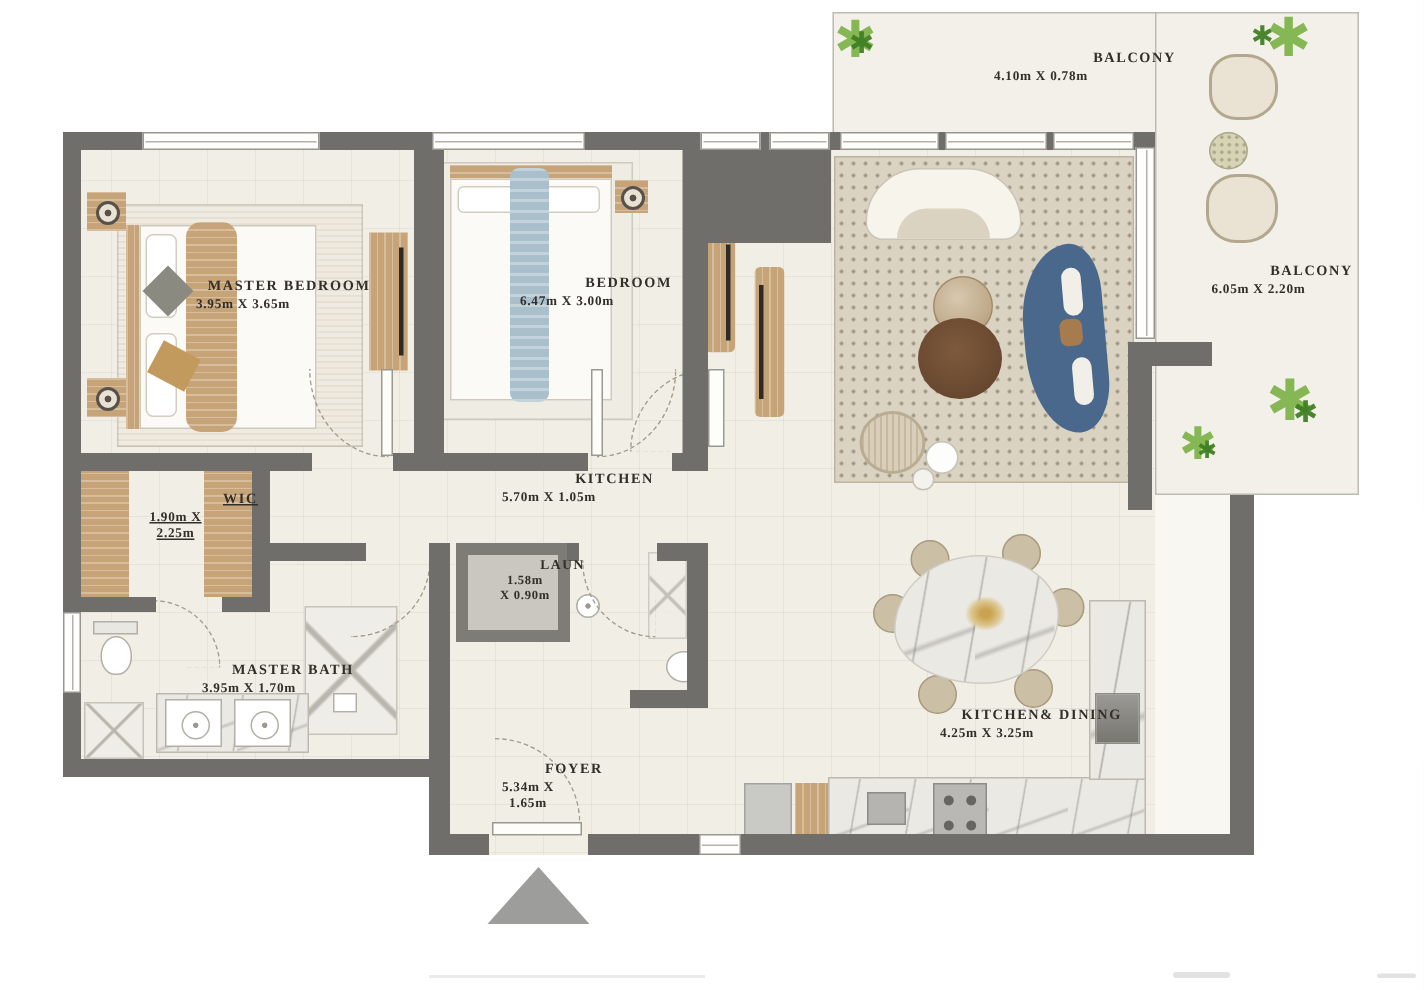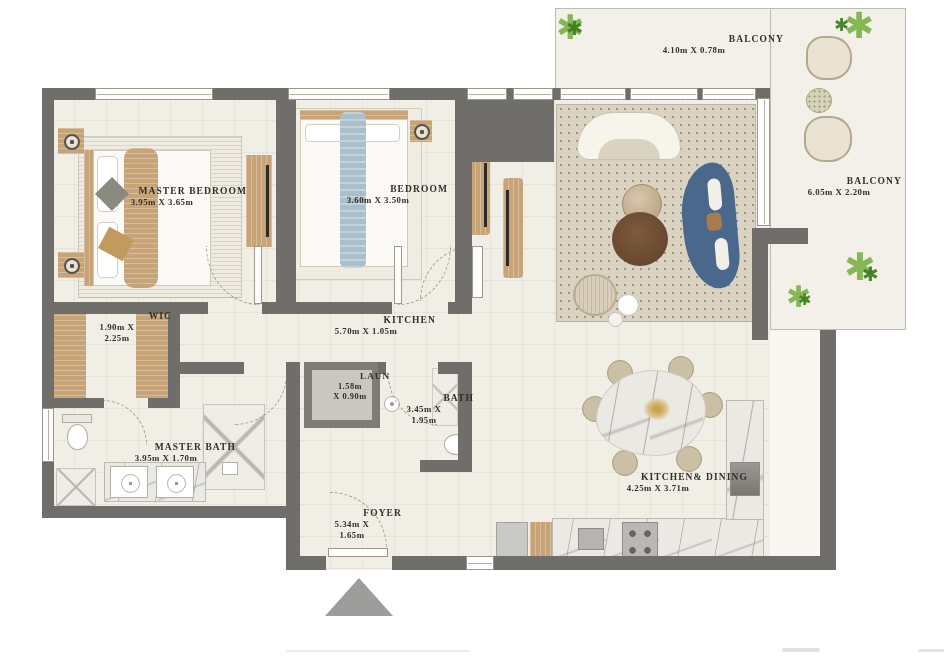--- a/index.html
+++ b/index.html
@@ -227,61 +227,56 @@
   <div class="fur" style="left:622px;top:522px;width:36px;height:40px;background:#b9b8b4;border:1px solid #8d8c88;z-index:16;background-image:radial-gradient(circle at 28% 28%,#66655f 3px,transparent 3.6px),radial-gradient(circle at 72% 28%,#66655f 3px,transparent 3.6px),radial-gradient(circle at 28% 72%,#66655f 3px,transparent 3.6px),radial-gradient(circle at 72% 72%,#66655f 3px,transparent 3.6px);"></div>
   <div class="fur marble" style="left:726px;top:400px;width:38px;height:120px;border:1px solid #bcb9b0;z-index:14;"></div>
   <div class="fur" style="left:730px;top:462px;width:30px;height:34px;background:linear-gradient(180deg,#9a9995,#77766f);border:1px solid #8d8c88;z-index:16;"></div>
 
   <div class="label" style="left:77px;top:186px;width:170px;">
     <div class="rname">MASTER BEDROOM</div>
     <div class="dims">3.95m X 3.65m</div>
   </div>
   <div class="label" style="left:308px;top:184px;width:140px;">
     <div class="rname">BEDROOM</div>
-    <div class="dims">3.60m X 3.50m</div>
+    <div class="dims">6.47m X 3.00m</div>
   </div>
   <div class="label" style="left:604px;top:34px;width:180px;">
     <div class="rname">BALCONY</div>
     <div class="dims">4.10m X 0.78m</div>
   </div>
   <div class="label" style="left:776px;top:176px;width:126px;">
     <div class="rname">BALCONY</div>
     <div class="dims">6.05m X 2.20m</div>
   </div>
-  <div class="label" style="left:62px;top:311px;width:110px;">
+  <div class="label" style="left:62px;top:328px;width:110px;text-decoration:underline;">
     <div class="rname">WIC</div>
     <div class="dims">1.90m X</div>
     <div class="dims">2.25m</div>
   </div>
   <div class="label" style="left:296px;top:315px;width:140px;">
     <div class="rname">KITCHEN</div>
     <div class="dims">5.70m X 1.05m</div>
   </div>
   <div class="label" style="left:310px;top:371px;width:80px;">
     <div class="rname" style="font-size:9px;">LAUN</div>
     <div class="dims" style="font-size:8.4px;">1.58m</div>
     <div class="dims" style="font-size:8.4px;">X 0.90m</div>
   </div>
-  <div class="label" style="left:374px;top:393px;width:100px;">
-    <div class="rname">BATH</div>
-    <div class="dims">3.45m X</div>
-    <div class="dims">1.95m</div>
-  </div>
   <div class="label" style="left:96px;top:426px;width:140px;margin-top:16px;">
     <div class="rname">MASTER BATH</div>
     <div class="dims">3.95m X 1.70m</div>
   </div>
   <div class="label" style="left:302px;top:508px;width:100px;">
     <div class="rname">FOYER</div>
     <div class="dims">5.34m X</div>
     <div class="dims">1.65m</div>
   </div>
   <div class="label" style="left:568px;top:472px;width:180px;">
     <div class="rname">KITCHEN&amp; DINING</div>
-    <div class="dims">4.25m X 3.71m</div>
+    <div class="dims">4.25m X 3.25m</div>
   </div>
 
   <div class="tear" style="left:24px;top:648px;width:44px;height:4px;border-radius:2px;"></div>
   <div class="tear" style="left:90px;top:649px;width:18px;height:3px;border-radius:2px;"></div>
   <div class="tear" style="left:140px;top:650px;width:330px;height:2px;opacity:.7;"></div>
   <div class="tear" style="left:782px;top:648px;width:38px;height:4px;border-radius:2px;"></div>
   <div class="tear" style="left:918px;top:649px;width:26px;height:3px;border-radius:2px;"></div>
 
 </div>
 

